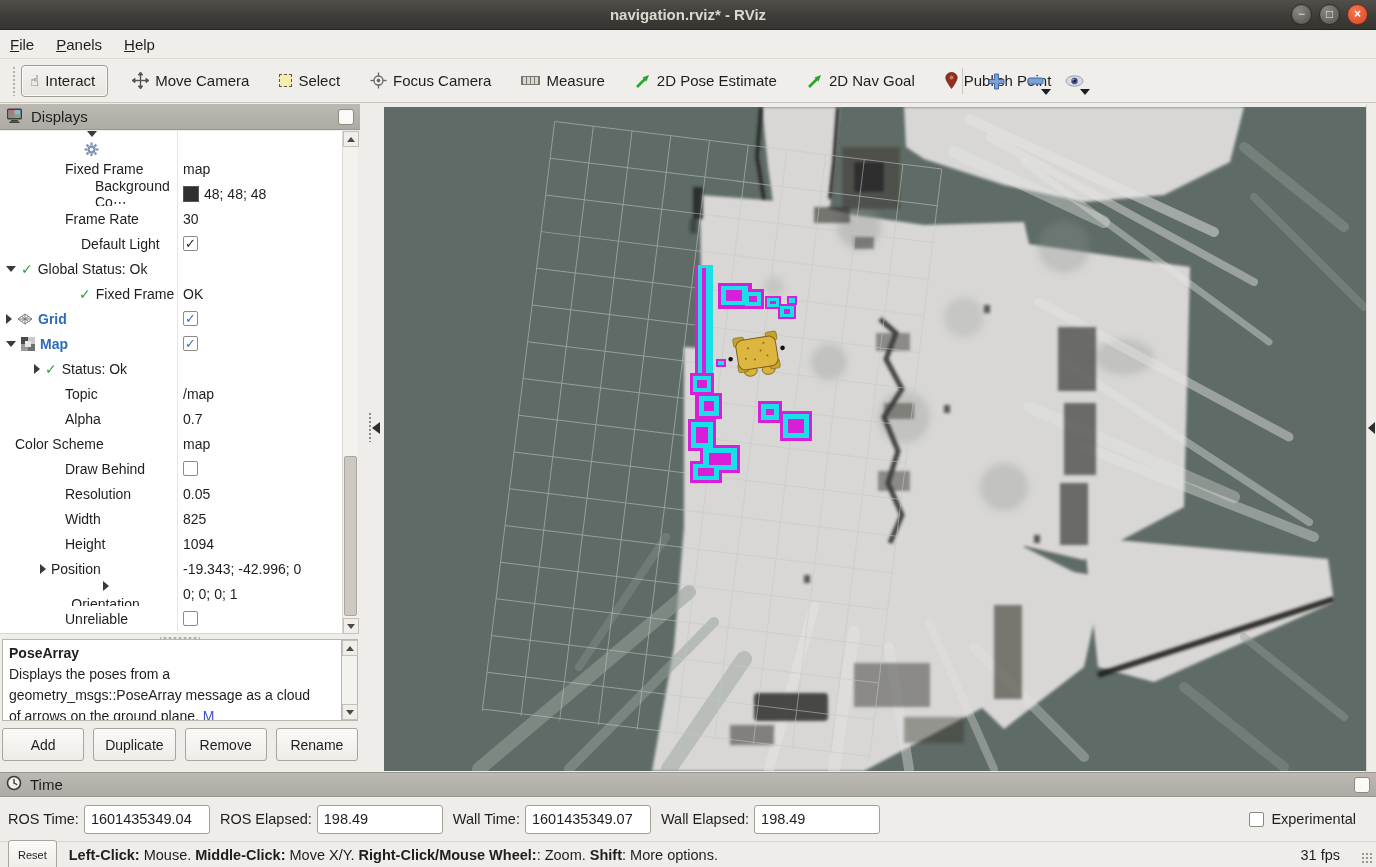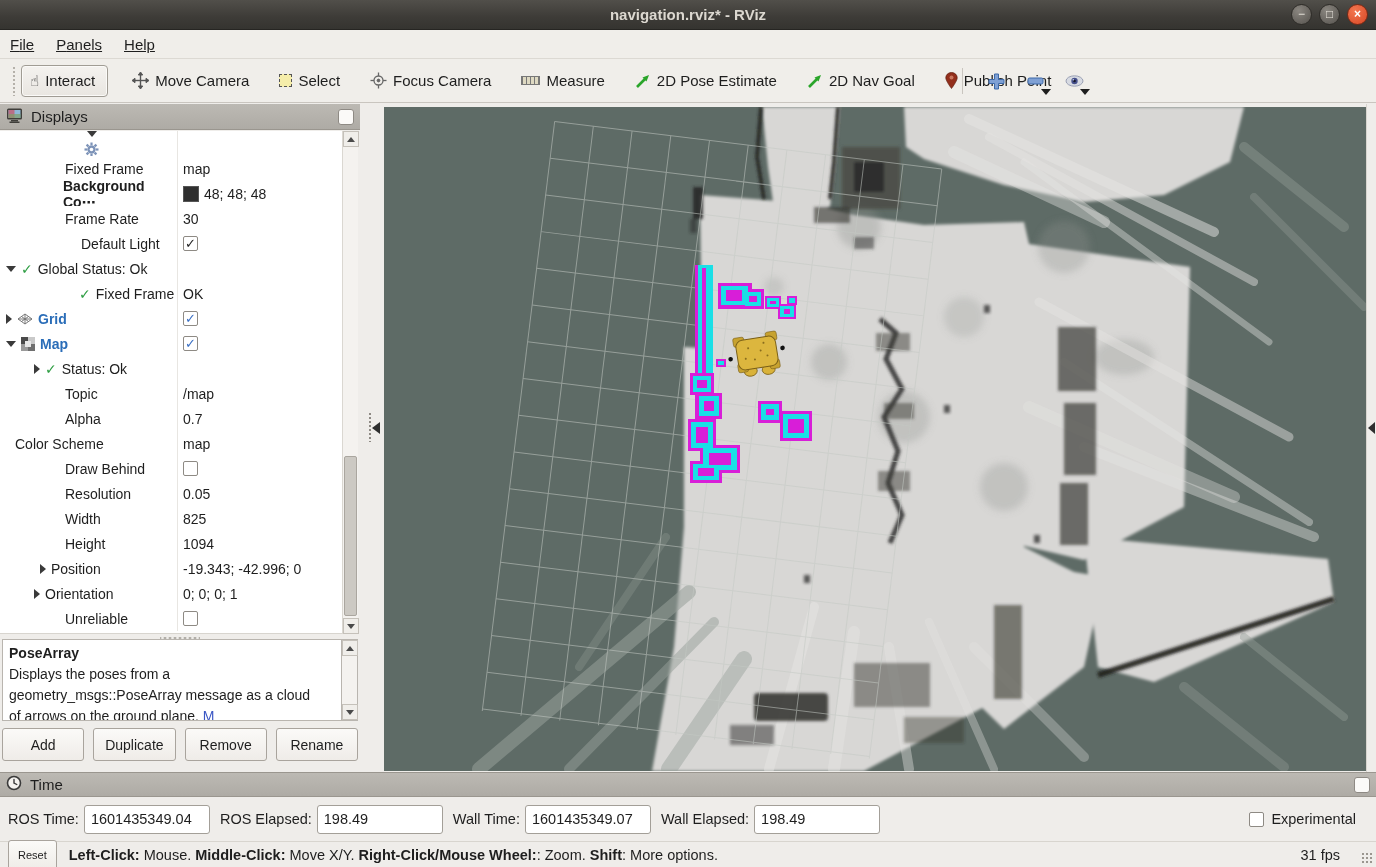--- a/index.html
+++ b/index.html
@@ -14,21 +14,21 @@
   .winbtns { position:absolute; right:8px; top:4px; display:flex; gap:7px; }
   .wb { width:21px; height:21px; border-radius:50%; display:flex; align-items:center; justify-content:center;
     font-size:12px; color:#e8e4dc; background:radial-gradient(circle at 35% 30%, #8a8680, #55524d);
     border:1px solid #2e2c28; cursor:default; }
   .wb.close { background:radial-gradient(circle at 35% 30%, #f3764f, #d74826); color:#fff; font-weight:bold; border-color:#7c2914; }
   .wb span { line-height:1; transform:translateY(-1px); }
 
   
   .menubar { position:absolute; left:0; top:30px; width:1376px; height:29px; background:#f0eeea;
     border-bottom:1px solid #dcd9d3; display:flex; align-items:center; padding-left:10px; gap:22px; font-size:15px; }
-  .menu-item { cursor:default;text-decoration:underline; }
+  .menu-item { cursor:default; }
 
   
   .toolbar { position:absolute; left:0; top:59px; width:1376px; height:44px; background:#f0eeea;
     border-bottom:1px solid #c9c5bf; display:flex; align-items:center; padding-left:12px; position:absolute; }
   .tb-handle { width:5px; height:30px; margin-right:6px;
     background-image:radial-gradient(circle, #b5b1aa 1px, transparent 1.2px); background-size:4px 4px; }
   .tool { display:flex; align-items:center; gap:6px; margin-right:30px; white-space:nowrap; font-size:15px; cursor:default; }
   .tool.active { border:1px solid #a09c94; border-radius:4px; background:linear-gradient(#f4f2ef,#e9e6e1);
     padding:6px 12px 6px 8px; margin-left:-2px; margin-right:24px; box-shadow:inset 0 0 0 1px #fbfaf8; }
   .gi { font-family:"DejaVu Sans",sans-serif; font-size:15px; color:#333; }
@@ -266,21 +266,21 @@
         <div class="trow">
           <div class="tcell-l" style="padding-left: 50px;">
             <span class="exp none"></span>
             <span>Fixed Frame</span>
           </div>
           <div class="tcell-v">
             <span>map</span>
           </div>
         </div>
         <div class="trow">
-          <div class="tcell-l" style="padding-left: 48px; font-weight: bold;">
+          <div class="tcell-l" style="padding-left: 80px;">
             <span class="exp none"></span>
             <span>Background Co⋯</span>
           </div>
           <div class="tcell-v">
             <span class="swatch"></span>
             <span>48; 48; 48</span>
           </div>
         </div>
         <div class="trow">
           <div class="tcell-l" style="padding-left: 50px;">
@@ -431,21 +431,21 @@
         <div class="trow">
           <div class="tcell-l" style="padding-left: 40px;">
             <span class="exp closed"></span>
             <span>Position</span>
           </div>
           <div class="tcell-v">
             <span>-19.343; -42.996; 0</span>
           </div>
         </div>
         <div class="trow">
-          <div class="tcell-l" style="padding-left: 34px;">
+          <div class="tcell-l" style="padding-left: 34px; flex-direction: column;">
             <span class="exp closed"></span>
             <span>Orientation</span>
           </div>
           <div class="tcell-v">
             <span>0; 0; 0; 1</span>
           </div>
         </div>
         <div class="trow">
           <div class="tcell-l" style="padding-left: 50px;">
             <span class="exp none"></span>

